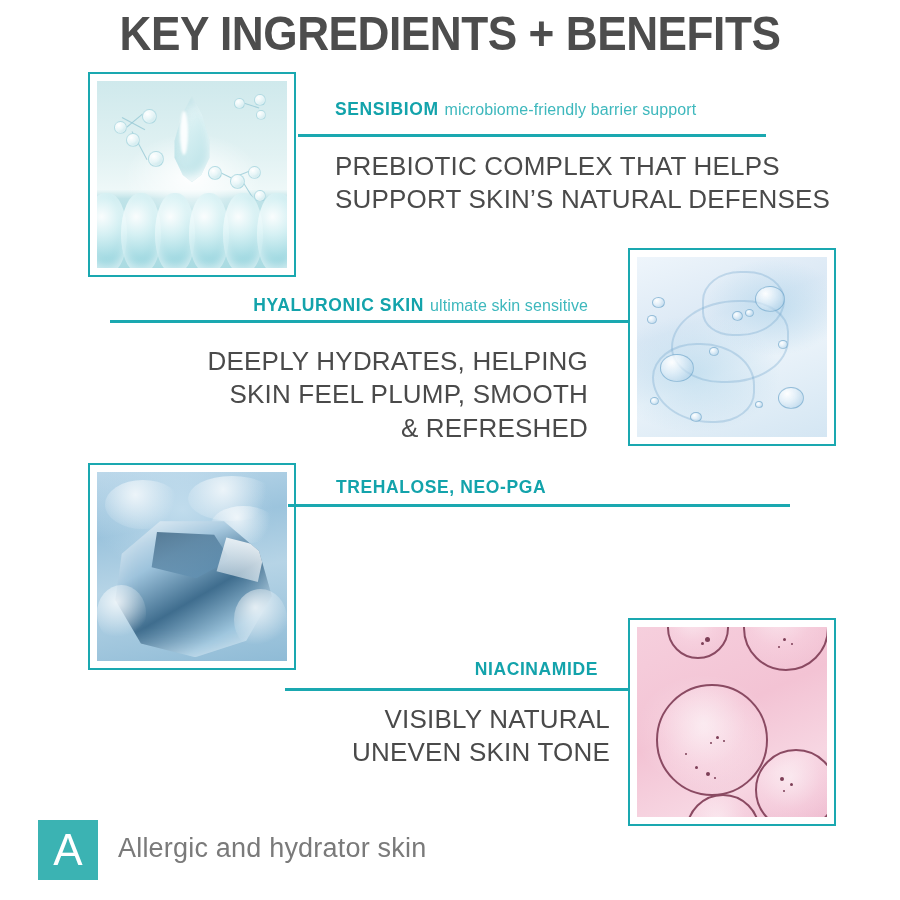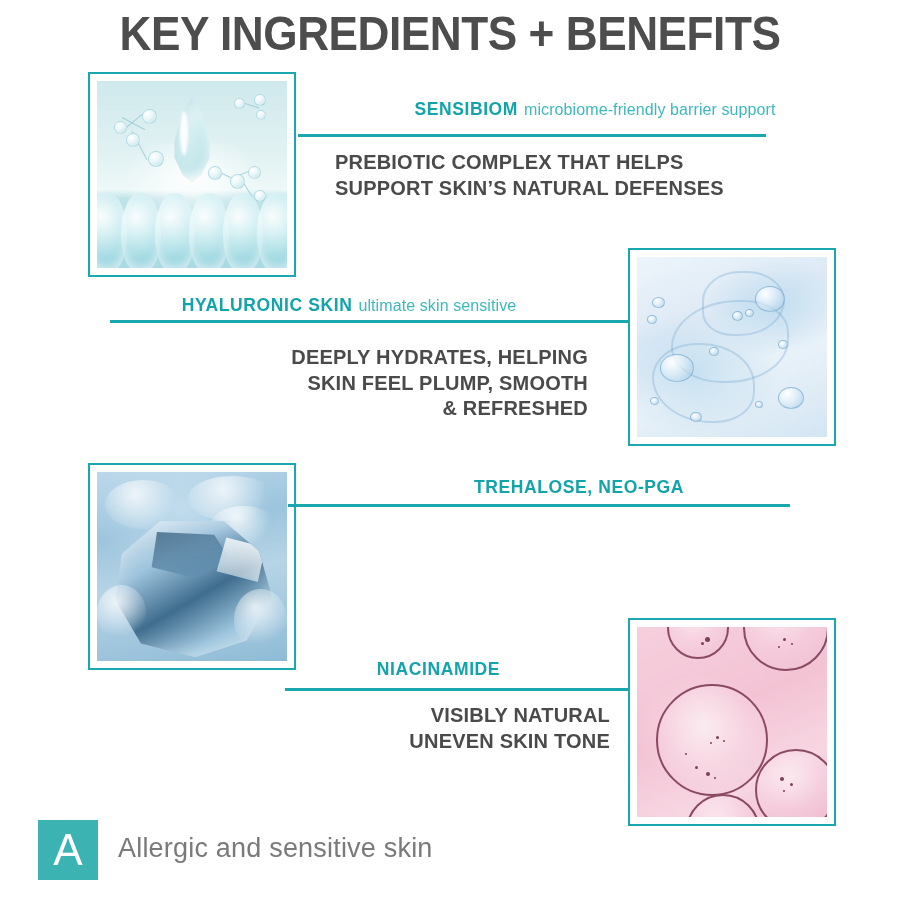--- a/index.html
+++ b/index.html
@@ -193,38 +193,37 @@
     background: #1aa8b0;
   }
 
   
   .blk { position: absolute; }
 
   .name-row {
     font-size: 0;
     white-space: nowrap;
     line-height: 1.1;
-    text-align: center;
   }
   .ing-name {
     font-size: 17.5px;
     font-weight: bold;
     letter-spacing: 0.6px;
     color: #13a3ab;
   }
   .ing-desc {
     font-size: 16px;
     font-weight: normal;
     letter-spacing: 0.1px;
     color: #3eb8bd;
     padding-left: 6px;
   }
   .ing-body {
-    font-size: 20px;
-    font-weight: bold;
+    font-size: 26px;
+    font-weight: normal;
     letter-spacing: 0.2px;
     line-height: 1.28;
     color: #4a4a4a;
     white-space: pre-line;
   }
   .ta-left  { text-align: left; }
   .ta-right { text-align: right; }
 
   
   #badge {
@@ -342,21 +341,21 @@
       <div class="wtex" style="left:4%;top:4%;width:40%;height:26%;"></div>
       <div class="wtex" style="left:48%;top:2%;width:46%;height:24%;"></div>
       <div class="wtex" style="left:60%;top:18%;width:34%;height:20%;"></div>
       <div class="facet-ball"></div>
       <div class="wtex" style="left:0%;top:60%;width:26%;height:30%;"></div>
       <div class="wtex" style="left:72%;top:62%;width:28%;height:32%;"></div>
     </div>
   </div>
 
   <div class="hline" style="left:288px; top:504px; width:502px;"></div>
-  <div class="blk ta-left" style="left:322px; top:478px; width:520px;">
+  <div class="blk ta-left" style="left:336px; top:478px; width:520px;">
     <div class="name-row">
       <span class="ing-name">TREHALOSE, NEO-PGA</span><span class="ing-desc"></span>
     </div>
   </div>
 
   <div class="tile" id="tile-4">
     <div class="photo ph-pink">
       <div class="pbub" style="left:10%;top:30%;width:112px;height:112px;">
         <i style="left:54%;top:46%;width:3px;height:3px;"></i>
         <i style="left:48%;top:52%;width:2px;height:2px;"></i>
@@ -387,15 +386,15 @@
   <div class="hline" style="left:285px; top:688px; width:345px;"></div>
   <div class="blk ta-right" style="left:279px; top:660px; width:325px;">
     <div class="name-row">
       <span class="ing-name">NIACINAMIDE</span><span class="ing-desc"></span>
     </div>
   </div>
   <div class="blk ta-right ing-body" style="left:285px; top:703px; width:325px;">VISIBLY NATURAL
 UNEVEN SKIN TONE</div>
 
   <div id="badge">A</div>
-  <div id="footer-text">Allergic and sensitive skin</div>
+  <div id="footer-text">Allergic and hydrator skin</div>
 
 </div>
 
 </body></html>

